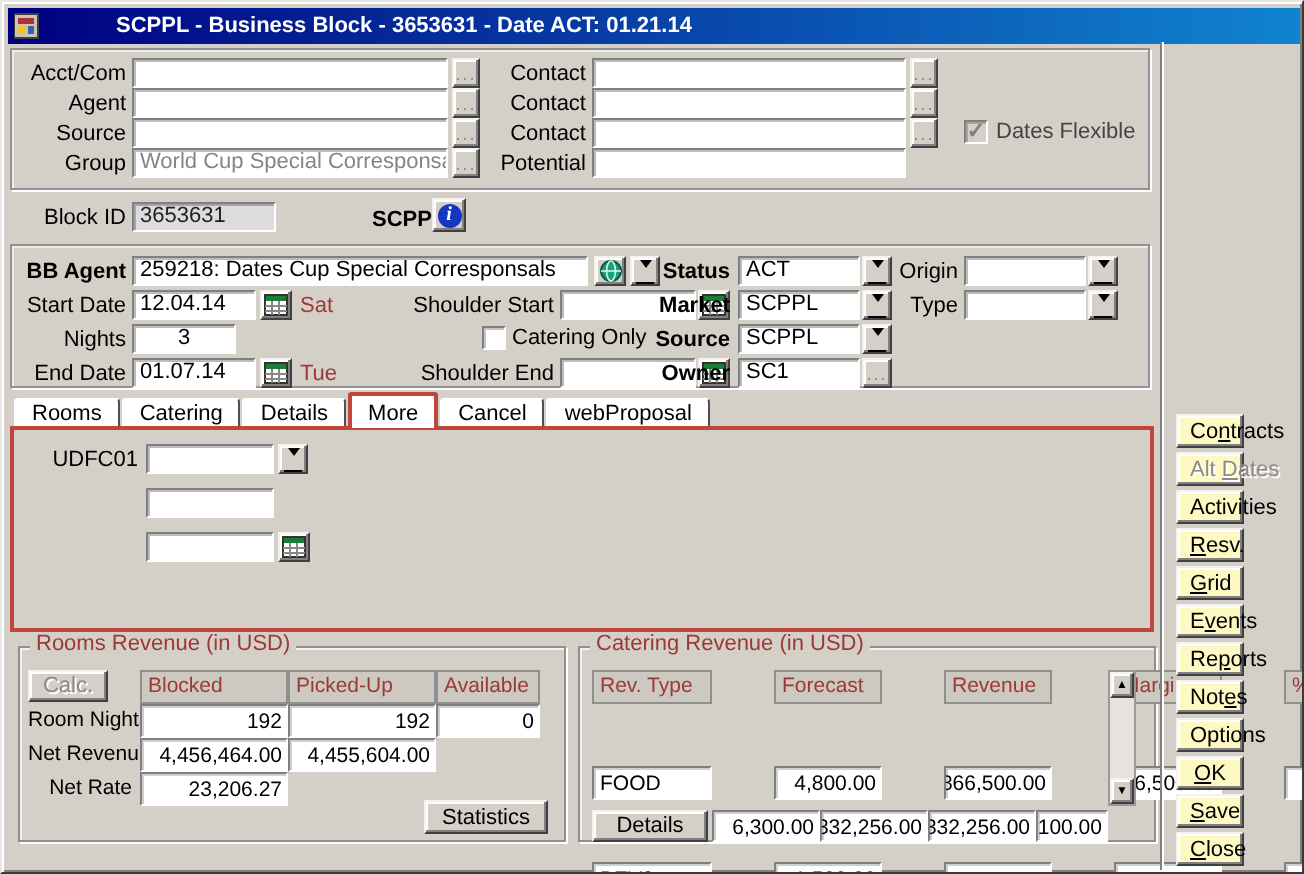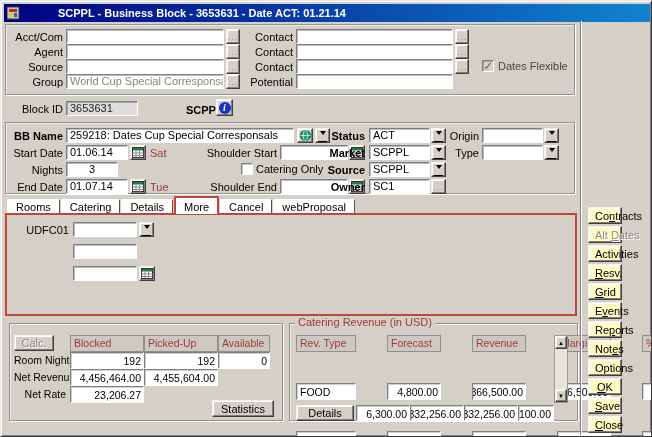--- a/index.html
+++ b/index.html
@@ -109,21 +109,21 @@
 
   <span class="lbl" style="left:4px;top:101px;width:58px;">Block ID</span>
   <div class="fld grayfld" style="left:65px;top:100px;width:72px;">3653631</div>
   <span class="lbl bold" style="left:185px;top:102px;width:40px;text-align:left;">SCPPL</span>
   <button class="btn3d abs" style="left:215px;top:98px;width:17px;height:17px;">
     <span style="width:12px;height:12px;border-radius:50%;background:#1536c2;color:#fff;font-family:'Liberation Serif',serif;font-style:italic;font-weight:bold;font-size:10px;line-height:12px;display:block;">i</span>
   </button>
 
   <div class="frame" style="left:4px;top:121px;width:570px;height:72px;"></div>
 
-  <span class="lbl bold" style="left:4px;top:128px;width:58px;">BB Name</span>
+  <span class="lbl bold" style="left:4px;top:128px;width:58px;">BB Agent</span>
   <div class="fld" style="left:65px;top:127px;width:228px;">259218: Dates Cup Special Corresponsals</div>
   <button class="btn3d abs" style="left:296px;top:127px;width:16px;height:15px;">
     <span style="display:inline-flex;">
         <svg width="11" height="11" viewBox="0 0 11 11">
           <circle cx="5.5" cy="5.5" r="5" fill="#19a27c" stroke="#075c45"></circle>
           <ellipse cx="5.5" cy="5.5" rx="2.2" ry="5" fill="none" stroke="#d8f5ec" stroke-width="0.8"></ellipse>
           <line x1="0.5" y1="5.5" x2="10.5" y2="5.5" stroke="#d8f5ec" stroke-width="0.8"></line>
         </svg>
       </span>
   </button>
@@ -135,21 +135,21 @@
   <button class="btn3d abs arrowbtn" style="left:430px;top:127px;width:15px;height:15px;">
       <span><i class="arr"></i><i class="arrbar"></i></span>
     </button>
   <span class="lbl" style="left:436px;top:128px;width:42px;">Origin</span>
   <div class="fld" style="left:481px;top:127px;width:61px;"></div>
   <button class="btn3d abs arrowbtn" style="left:543px;top:127px;width:15px;height:15px;">
       <span><i class="arr"></i><i class="arrbar"></i></span>
     </button>
 
   <span class="lbl" style="left:4px;top:145px;width:58px;">Start Date</span>
-  <div class="fld" style="left:65px;top:144px;width:62px;">01.06.14</div>
+  <div class="fld" style="left:65px;top:144px;width:62px;">12.04.14</div>
   <button class="btn3d abs" style="left:129px;top:144px;width:16px;height:15px;">
     <span style="display:inline-flex;">
         <svg width="12" height="11" viewBox="0 0 12 11">
           <rect x="0.5" y="0.5" width="11" height="10" fill="#fff" stroke="#333"></rect>
           <rect x="1" y="1" width="10" height="2.5" fill="#1e7d34"></rect>
           <line x1="4" y1="3.5" x2="4" y2="10.5" stroke="#888"></line>
           <line x1="7.5" y1="3.5" x2="7.5" y2="10.5" stroke="#888"></line>
           <line x1="0.5" y1="6" x2="11.5" y2="6" stroke="#888"></line>
           <line x1="0.5" y1="8.5" x2="11.5" y2="8.5" stroke="#888"></line>
         </svg>
@@ -248,20 +248,21 @@
           <rect x="1" y="1" width="10" height="2.5" fill="#1e7d34"></rect>
           <line x1="4" y1="3.5" x2="4" y2="10.5" stroke="#888"></line>
           <line x1="7.5" y1="3.5" x2="7.5" y2="10.5" stroke="#888"></line>
           <line x1="0.5" y1="6" x2="11.5" y2="6" stroke="#888"></line>
           <line x1="0.5" y1="8.5" x2="11.5" y2="8.5" stroke="#888"></line>
         </svg>
       </span>
   </button>
 
   <div class="group" style="left:8px;top:322px;width:274px;height:98px;">
+    <span class="gtitle red">Rooms Revenue (in USD)</span>
     <div class="grid" style="position:absolute;left:4px;top:11px;grid-template-columns:56px 74px 74px 52px;">
       <button class="btn3d disabled" style="margin:0 16px 1px 0;">Calc.</button>
       <div class="th">Blocked</div>
       <div class="th">Picked-Up</div>
       <div class="th">Available</div>
       <div class="rowlbl">Room Nights</div>
       <div class="cell">192</div>
       <div class="cell">192</div>
       <div class="cell">0</div>
       <div class="rowlbl">Net Revenue</div>

